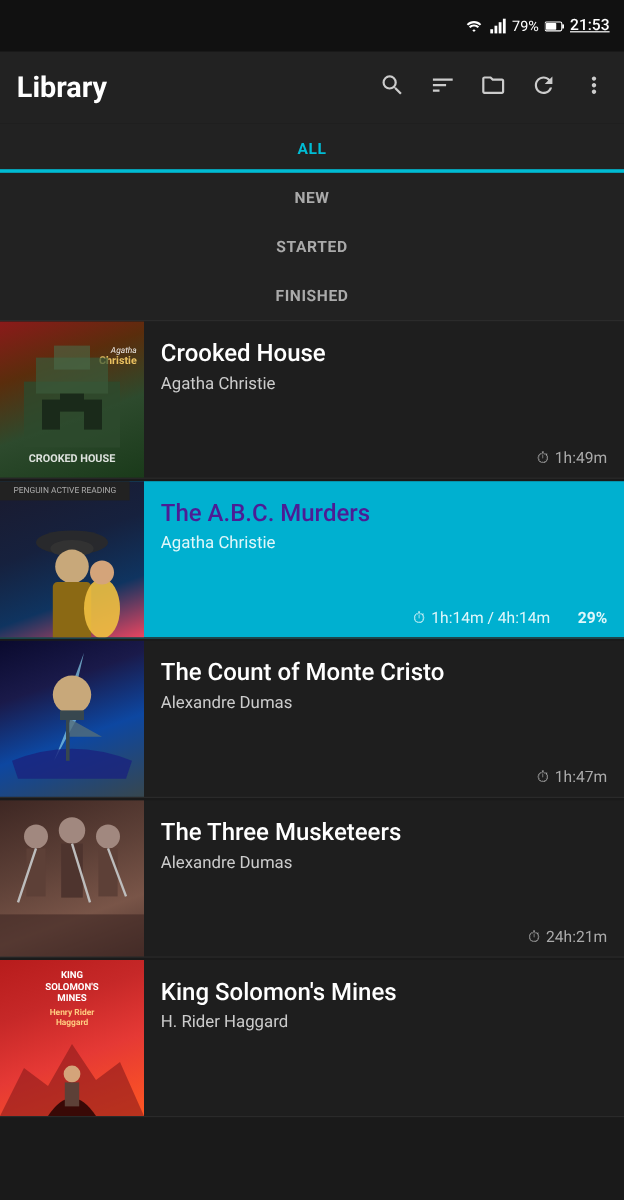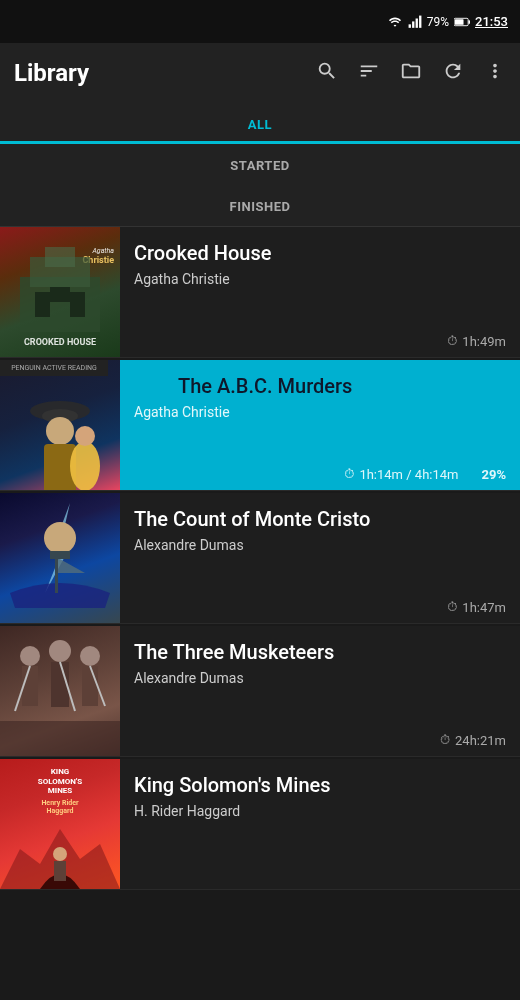--- a/index.html
+++ b/index.html
@@ -178,22 +178,21 @@
       justify-content: flex-start;
     }
     .book-title {
       font-size: 20px;
       font-weight: 500;
       color: #fff;
       line-height: 1.2;
       margin-bottom: 6px;
     }
     .book-item.active-item .book-title {
-      color: #0f172a;
-      margin-left: 44px;
+      color: #4c1d95;
     }
     .book-author {
       font-size: 14px;
       color: #ccc;
     }
     .book-item.active-item .book-author {
       color: #e0f7fa;
     }
     .book-duration {
       margin-top: auto;
@@ -314,20 +313,21 @@
     <span class="header-icon">
       <svg width="22" height="22" viewBox="0 0 24 24">
         <path d="M12 8c1.1 0 2-.9 2-2s-.9-2-2-2-2 .9-2 2 .9 2 2 2zm0 2c-1.1 0-2 .9-2 2s.9 2 2 2 2-.9 2-2-.9-2-2-2zm0 6c-1.1 0-2 .9-2 2s.9 2 2 2 2-.9 2-2-.9-2-2-2z"></path>
       </svg>
     </span>
   </div>
 </div>
 
 <div class="tabs">
   <div class="tab active">ALL</div>
+  <div class="tab">NEW</div>
   <div class="tab">STARTED</div>
   <div class="tab">FINISHED</div>
 </div>
 
 <div class="book-list">
 
   <div class="book-item">
     <div class="book-cover cover-crooked-house">
       <div class="agatha-logo">
         <span class="brand">Agatha</span>

